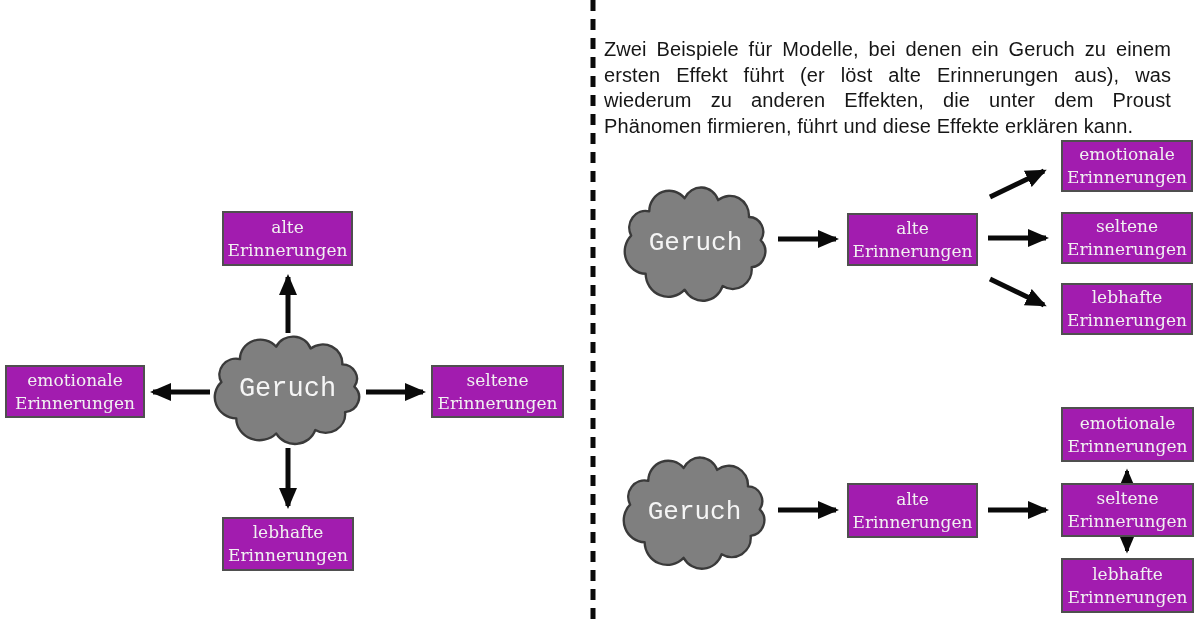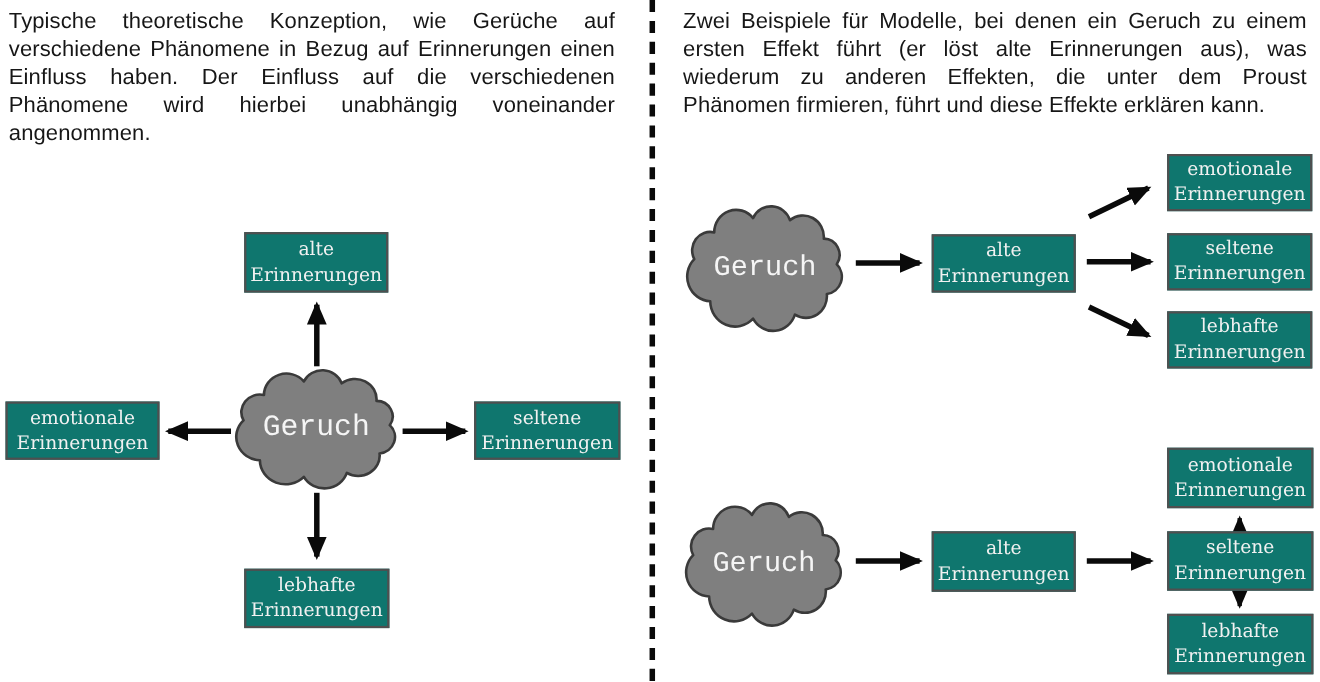--- a/index.html
+++ b/index.html
@@ -14,24 +14,24 @@
   .para{
     position:absolute;
     top:7px;
     font-size:20px;
     line-height:25.5px;
     color:#161616;
     text-align:justify;
     letter-spacing:0.1px;
   }
   .para.left{left:8px;width:551px;}
-  .para.right{left:621px;width:567px;}
+  .para.right{left:604px;width:567px;margin-top:30px;}
   .node-box{
     position:absolute;
-    background:#0f766e;
+    background:#a21caf;
     border:2px solid #4f4f4f;
     box-sizing:border-box;
     display:flex;align-items:center;justify-content:center;
     text-align:center;
     font-family:"DejaVu Serif",serif;
     font-size:17px;
     line-height:23px;
     color:#f1f1f1;
     padding:1px 0;
   }
@@ -76,21 +76,20 @@
     <line x1="988" y1="238" x2="1046" y2="238" stroke="#0a0a0a" stroke-width="5" marker-end="url(#ah)"></line>
     <line x1="990" y1="279" x2="1044" y2="305" stroke="#0a0a0a" stroke-width="5" marker-end="url(#ah)"></line>
 
     <use href="#cloudPath" transform="translate(622,458) scale(0.906,0.916)"></use>
     <line x1="778" y1="510" x2="836" y2="510" stroke="#0a0a0a" stroke-width="5" marker-end="url(#ah)"></line>
     <line x1="988" y1="510" x2="1046" y2="510" stroke="#0a0a0a" stroke-width="5" marker-end="url(#ah)"></line>
     <line x1="1127" y1="481" x2="1127" y2="471" stroke="#0a0a0a" stroke-width="4" marker-end="url(#ah)"></line>
     <line x1="1127" y1="540" x2="1127" y2="551" stroke="#0a0a0a" stroke-width="4" marker-end="url(#ah)"></line>
   </svg>
 
-  <div class="para left">Typische theoretische Konzeption, wie Gerüche auf verschiedene Phänomene in Bezug auf Erinnerungen einen Einfluss haben. Der Einfluss auf die verschiedenen Phänomene wird hierbei unabhängig voneinander angenommen.</div>
   <div class="para right">Zwei Beispiele für Modelle, bei denen ein Geruch zu einem ersten Effekt führt (er löst alte Erinnerungen aus), was wiederum zu anderen Effekten, die unter dem Proust Phänomen firmieren, führt und diese Effekte erklären kann.</div>
 
   <div class="cloud-label big" style="left:213px;top:337px;width:149px;height:104px;">Geruch</div>
 
   <div class="node-box" style="left:222px;top:211px;width:131px;height:55px;">alte Erinnerungen</div>
   <div class="node-box" style="left:5px;top:365px;width:140px;height:53px;">emotionale Erinnerungen</div>
   <div class="node-box" style="left:431px;top:365px;width:133px;height:53px;">seltene Erinnerungen</div>
   <div class="node-box" style="left:222px;top:517px;width:132px;height:54px;">lebhafte Erinnerungen</div>
 
   <div class="cloud-label med" style="left:623px;top:188px;width:145px;height:110px;">Geruch</div>

